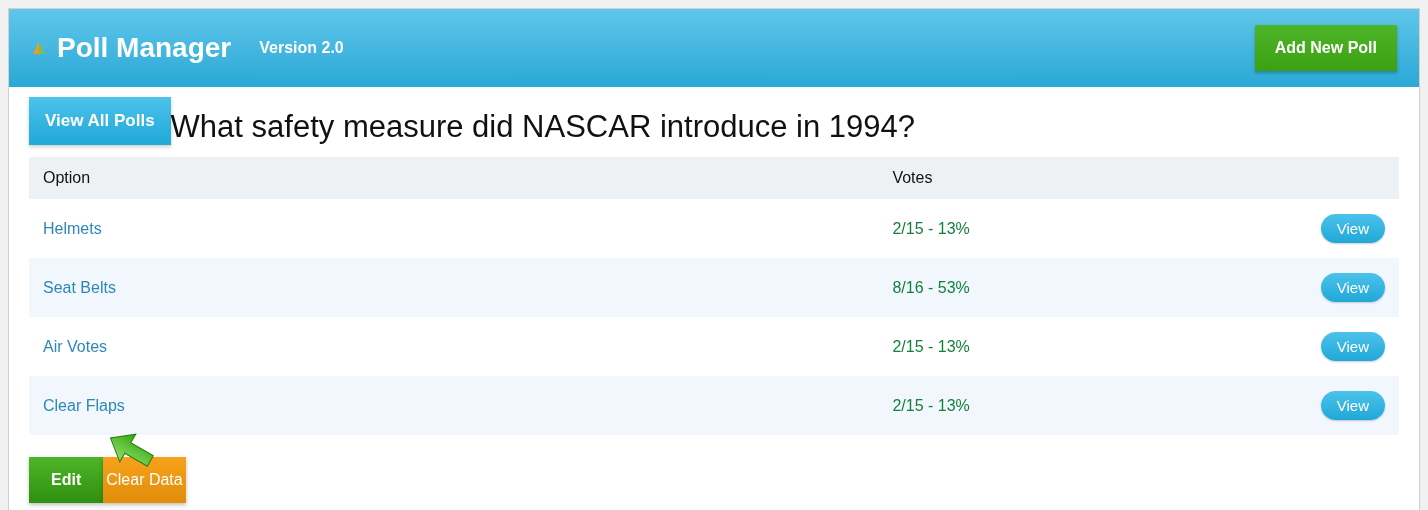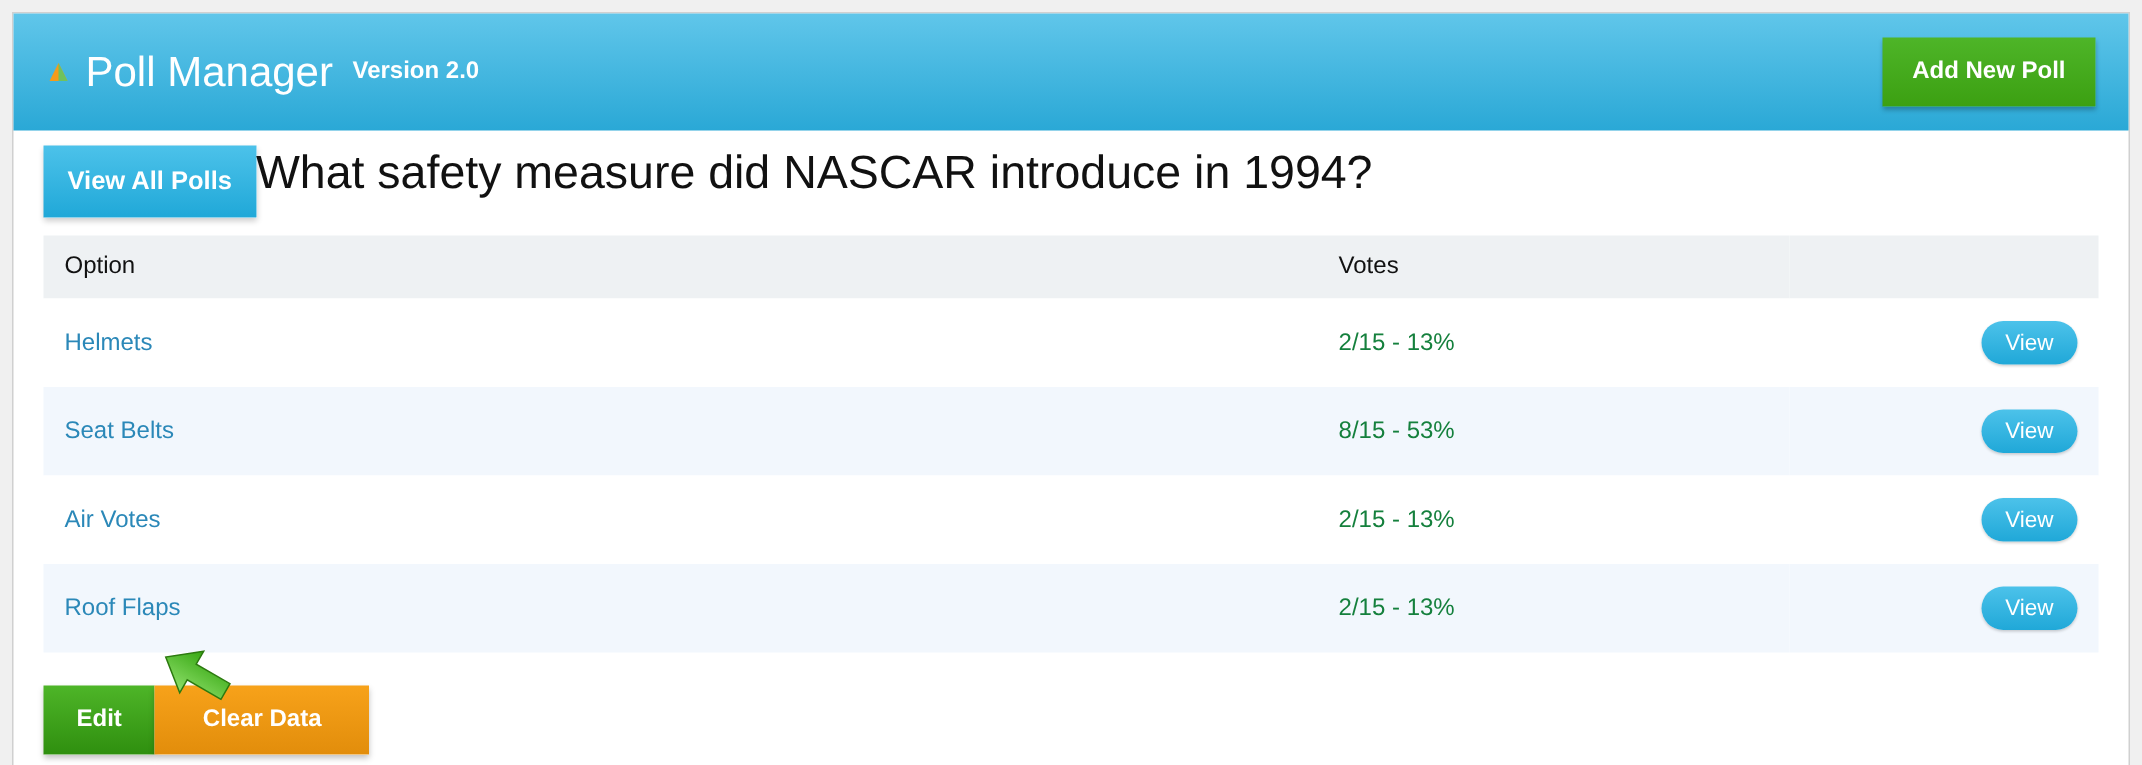--- a/index.html
+++ b/index.html
@@ -22,22 +22,22 @@
   .title-logo {
     display: inline-block;
     margin-right: 10px;
     width: 16px; height: 16px;
     position: relative;
   }
   .title-logo svg { display:block; }
   .app-title {
     color: #fff;
     font-size: 28px;
-    font-weight: 400;
-    margin-right: 13px;
+    font-weight: 700;
+    margin-right: 28px;
   }
   .app-version {
     color: #fff;
     font-size: 16px;
     font-weight: 600;
   }
   .spacer { flex: 1; }
   .btn-green {
     background: linear-gradient(to bottom, #4eb528 0%, #3ca012 100%);
     color: #fff;
@@ -47,21 +47,21 @@
     border: none;
     border-radius: 0;
     cursor: pointer;
     box-shadow: 0 2px 3px rgba(0,0,0,0.25);
   }
   .content {
     padding: 10px 20px 30px 20px;
   }
   .title-row {
     display: flex;
-    align-items: flex-start;
+    align-items: flex-end;
     margin-bottom: 12px;
   }
   .btn-blue-soft {
     background: linear-gradient(to bottom, #4cc2ea 0%, #20a8d8 100%);
     color: #fff;
     font-weight: 700;
     font-size: 17px;
     padding: 14px 16px;
     border: none;
     cursor: pointer;
@@ -126,24 +126,24 @@
     font-weight: 700;
     font-size: 16px;
     border: none;
     padding: 14px 22px;
     cursor: pointer;
     box-shadow: 0 2px 4px rgba(0,0,0,0.25);
   }
   .btn-clear {
     background: linear-gradient(to bottom, #f7a21a 0%, #e28d0b 100%);
     color: #fff;
-    font-weight: 700;
-    font-size: 16px;
-    border: none;
-    padding: 14px 32px;
+    font-weight: 400;
+    font-size: 16px;
+    border: none;
+    padding: 14px 3px;
     cursor: pointer;
     box-shadow: 0 2px 4px rgba(0,0,0,0.25);
   }
   .green-arrow {
     position: absolute;
     left: 72px;
     top: -34px;
     pointer-events: none;
   }
   .green-arrow svg { display:block; }
@@ -182,30 +182,30 @@
         </tr>
       </thead>
       <tbody id="rows-body">
       <tr>
             <td class="col-option"><a class="opt-link">Helmets</a></td>
             <td class="col-votes">2/15 - 13%</td>
             <td class="col-action"><button class="btn-view">View</button></td>
           </tr>
           <tr>
             <td class="col-option"><a class="opt-link">Seat Belts</a></td>
-            <td class="col-votes">8/15 - 53%</td>
+            <td class="col-votes">8/16 - 53%</td>
             <td class="col-action"><button class="btn-view">View</button></td>
           </tr>
           <tr>
             <td class="col-option"><a class="opt-link">Air Votes</a></td>
             <td class="col-votes">2/15 - 13%</td>
             <td class="col-action"><button class="btn-view">View</button></td>
           </tr>
           <tr>
-            <td class="col-option"><a class="opt-link">Roof Flaps</a></td>
+            <td class="col-option"><a class="opt-link">Clear Flaps</a></td>
             <td class="col-votes">2/15 - 13%</td>
             <td class="col-action"><button class="btn-view">View</button></td>
           </tr>
         </tbody>
     </table>
 
     <div class="actions-row">
       <span class="green-arrow">
         <svg width="64" height="56" viewBox="0 0 64 56">
           <defs>

